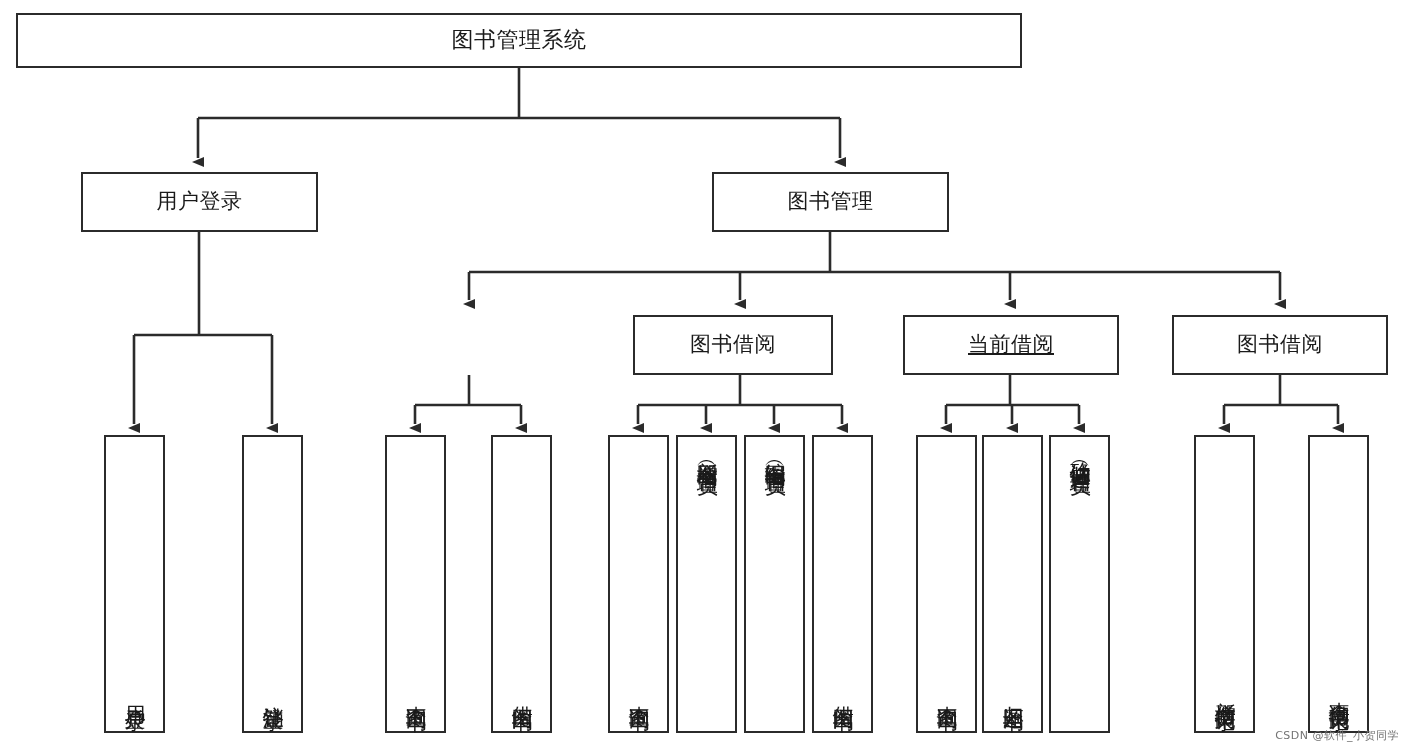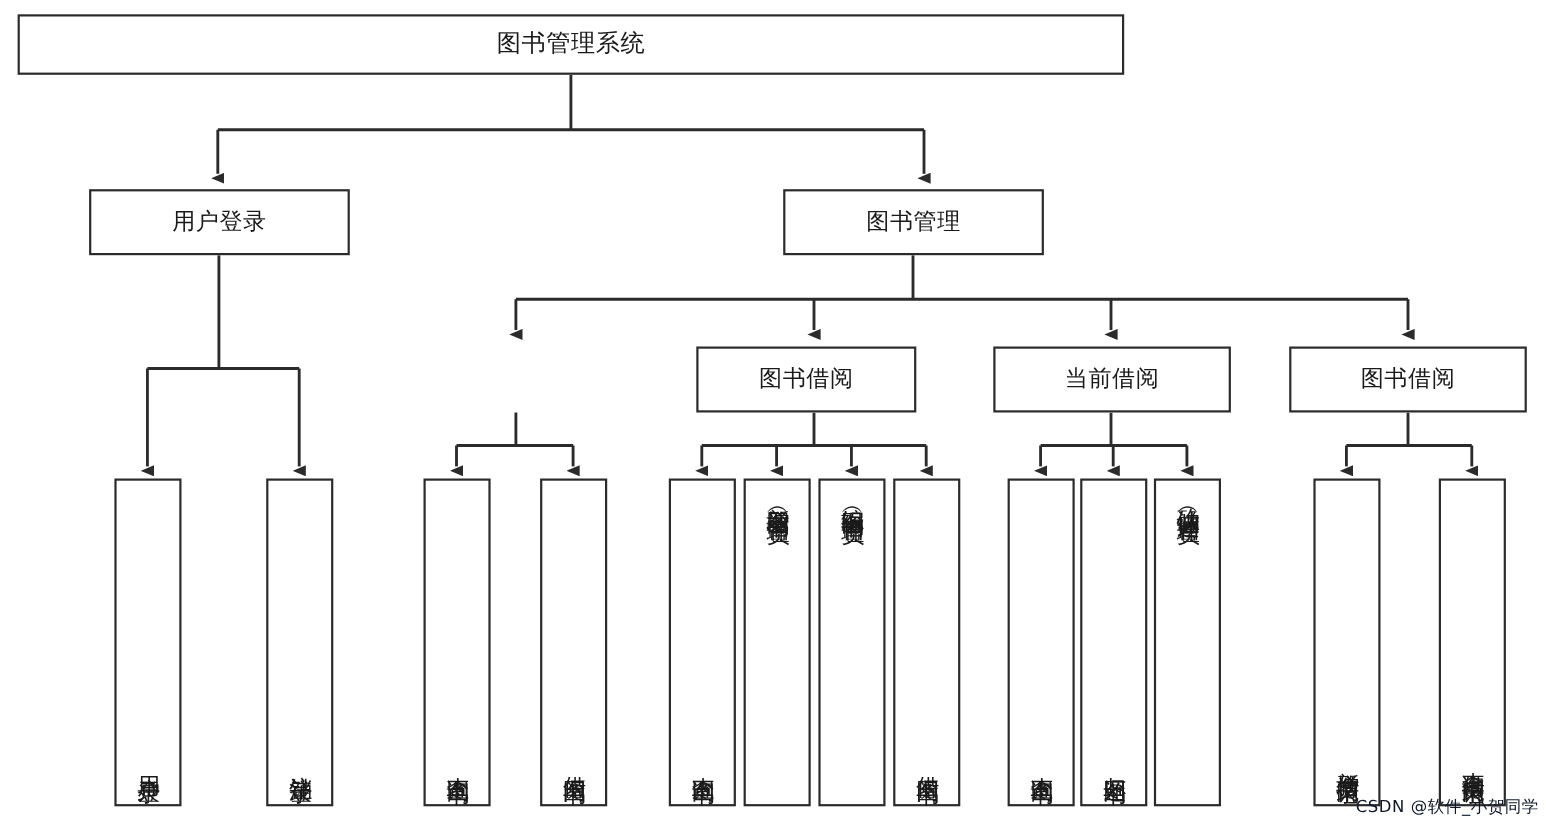--- a/index.html
+++ b/index.html
@@ -68,22 +68,22 @@
     text-orientation: upright;
     font-size: 21px;
     line-height: 1.32;
     letter-spacing: 2px;
     white-space: nowrap;
   }
   #watermark {
     position: absolute;
     right: 6px;
     bottom: 4px;
-    font-size: 15px;
-    color: #0f172a;
+    font-size: 11px;
+    color: #737373;
     white-space: nowrap;
     letter-spacing: 0.5px;
   }
 </style>
 </head>
 <body>
 
 <div id="diagram-root">
 
   <svg id="edge-layer" viewBox="0 0 1405 747" width="1405" height="747" xmlns="http://www.w3.org/2000/svg">
@@ -146,21 +146,21 @@
 
   <div class="node horiz" style="left:712px; top:172px; width:237px; height:60px;">
     <span class="node-label">图书管理</span>
   </div>
 
 
   <div class="node horiz" style="left:633px; top:315px; width:200px; height:60px;">
     <span class="node-label">图书借阅</span>
   </div>
 
-  <div class="node horiz" style="left:903px; top:315px; width:216px; height:60px;">
+  <div class="node horiz" style="left:903px; top:315px; width:216px; height:60px;text-decoration:underline;">
     <span class="node-label">当前借阅</span>
   </div>
 
   <div class="node horiz" style="left:1172px; top:315px; width:216px; height:60px;">
     <span class="node-label">图书借阅</span>
   </div>
 
   <div class="node vert" style="left:104px; top:435px; width:61px; height:298px;">
     <span class="node-label">用户登录</span>
   </div>

